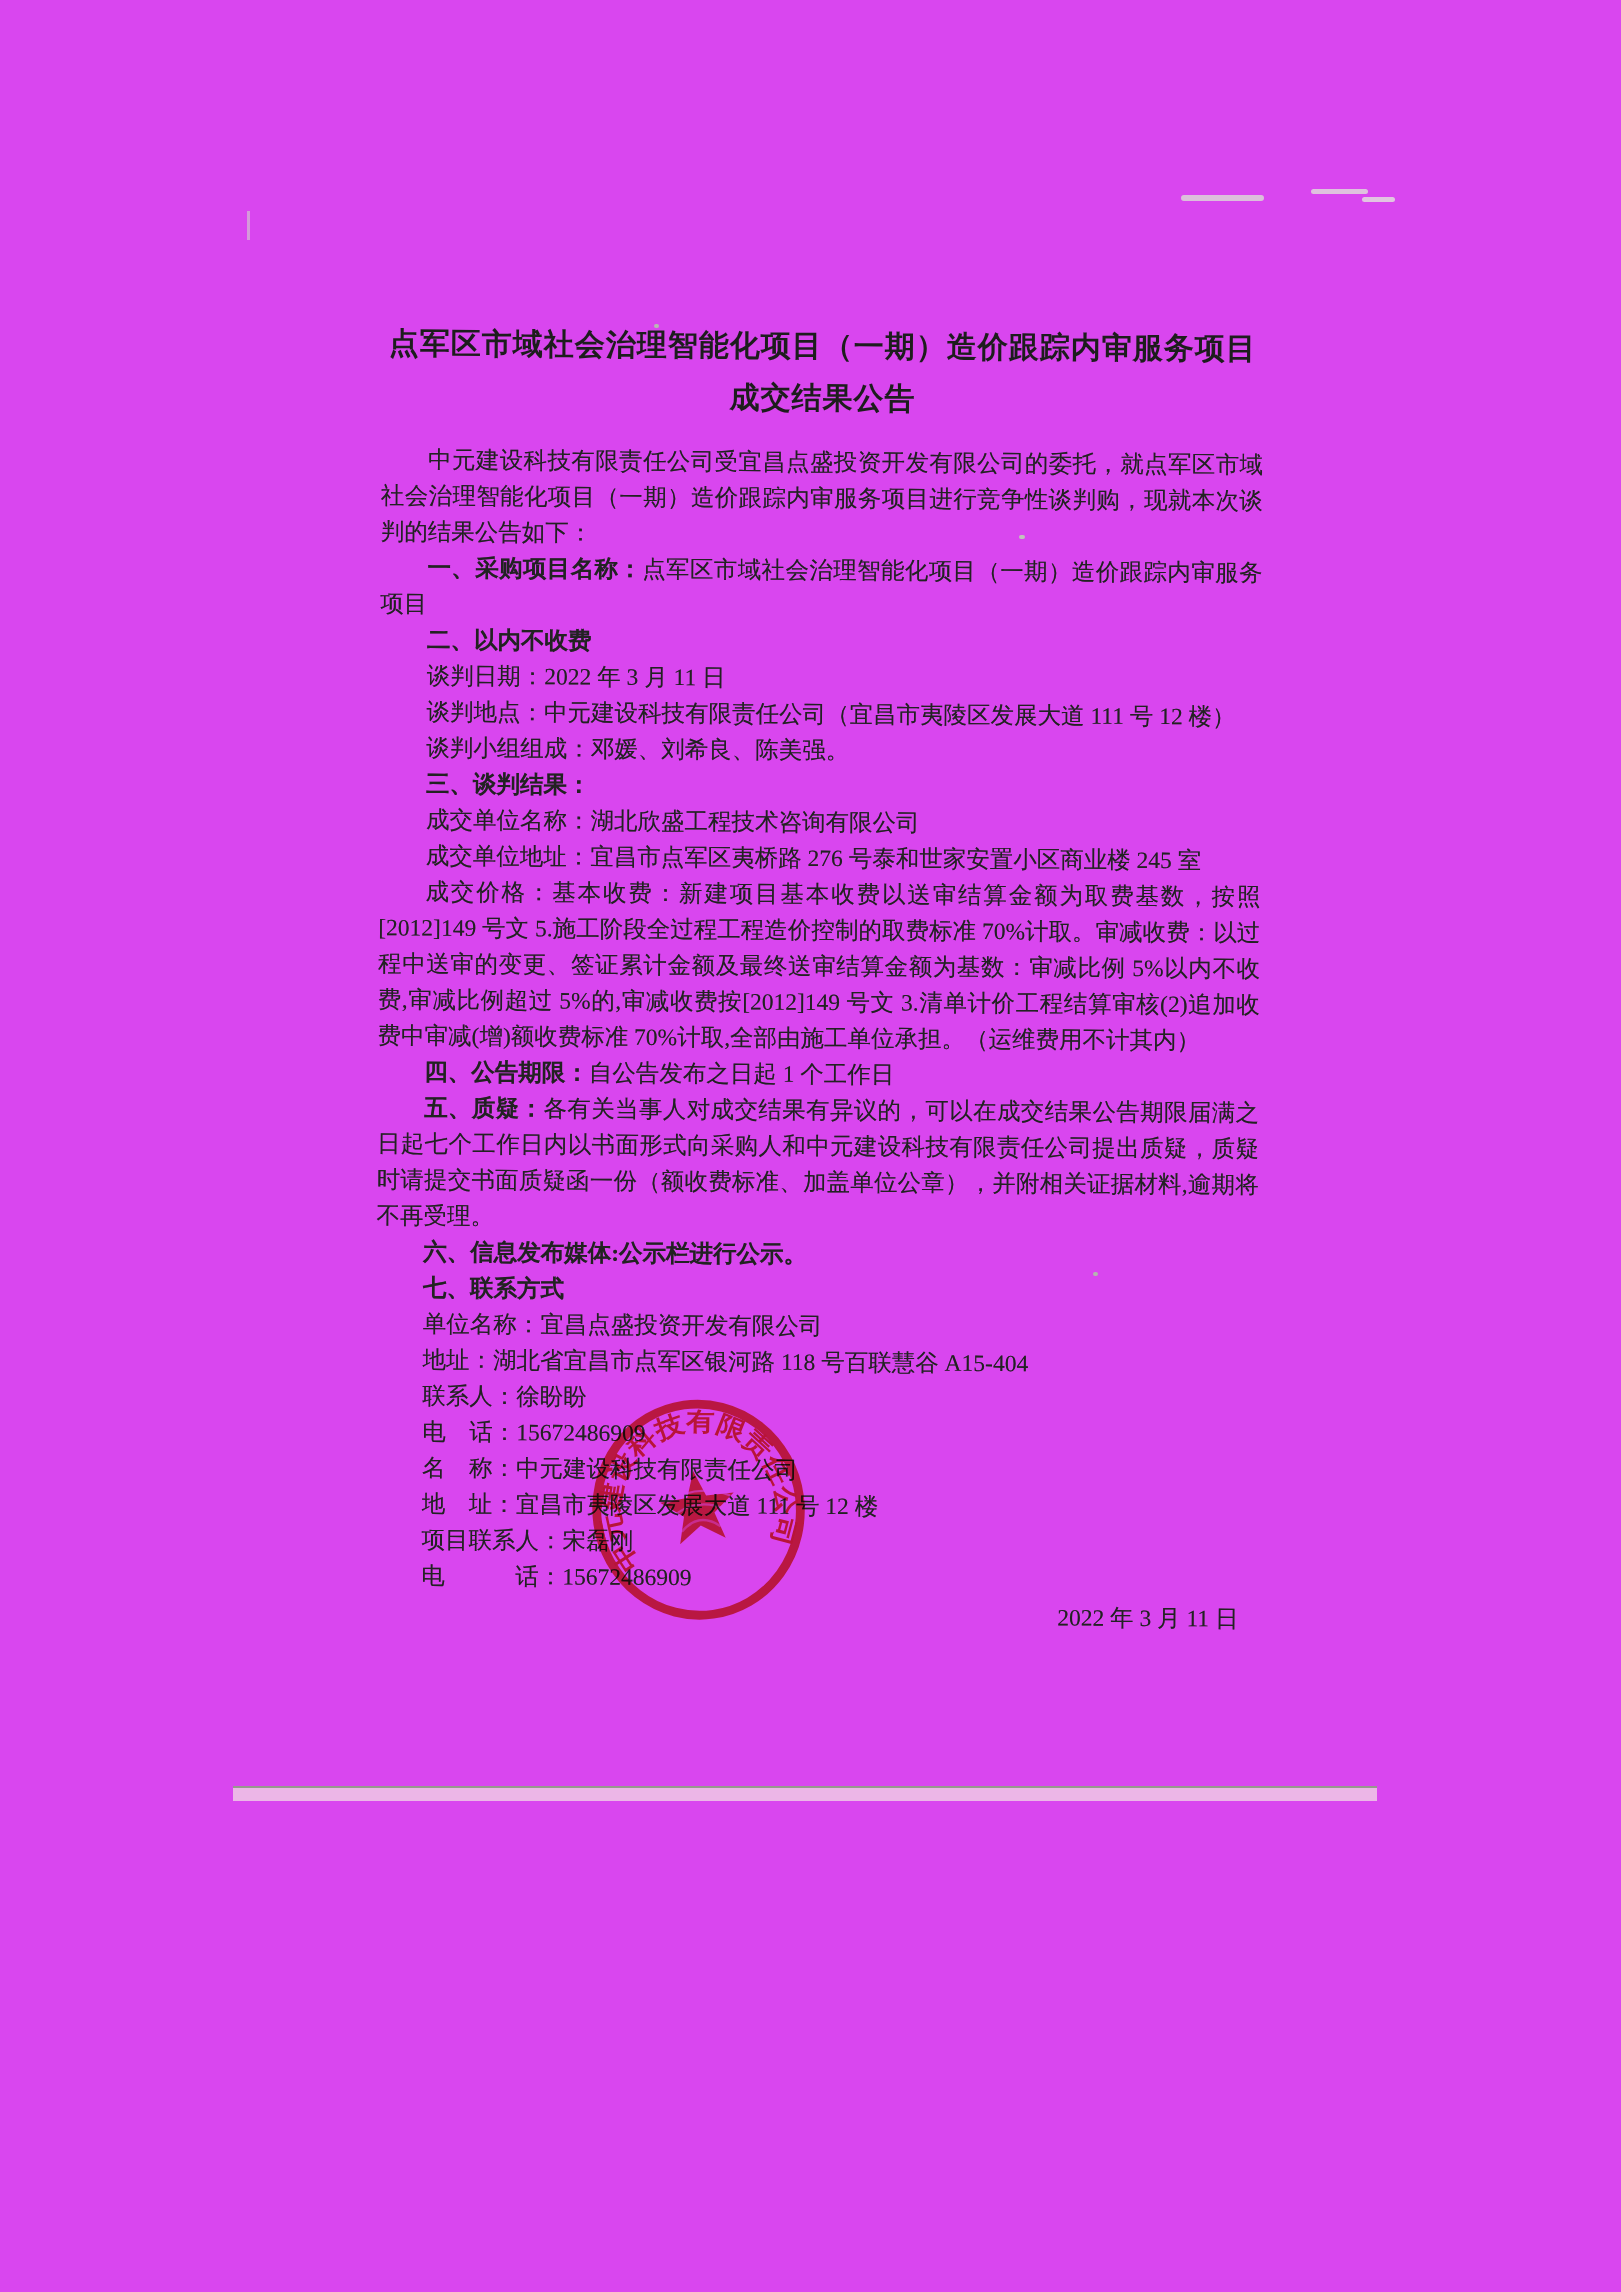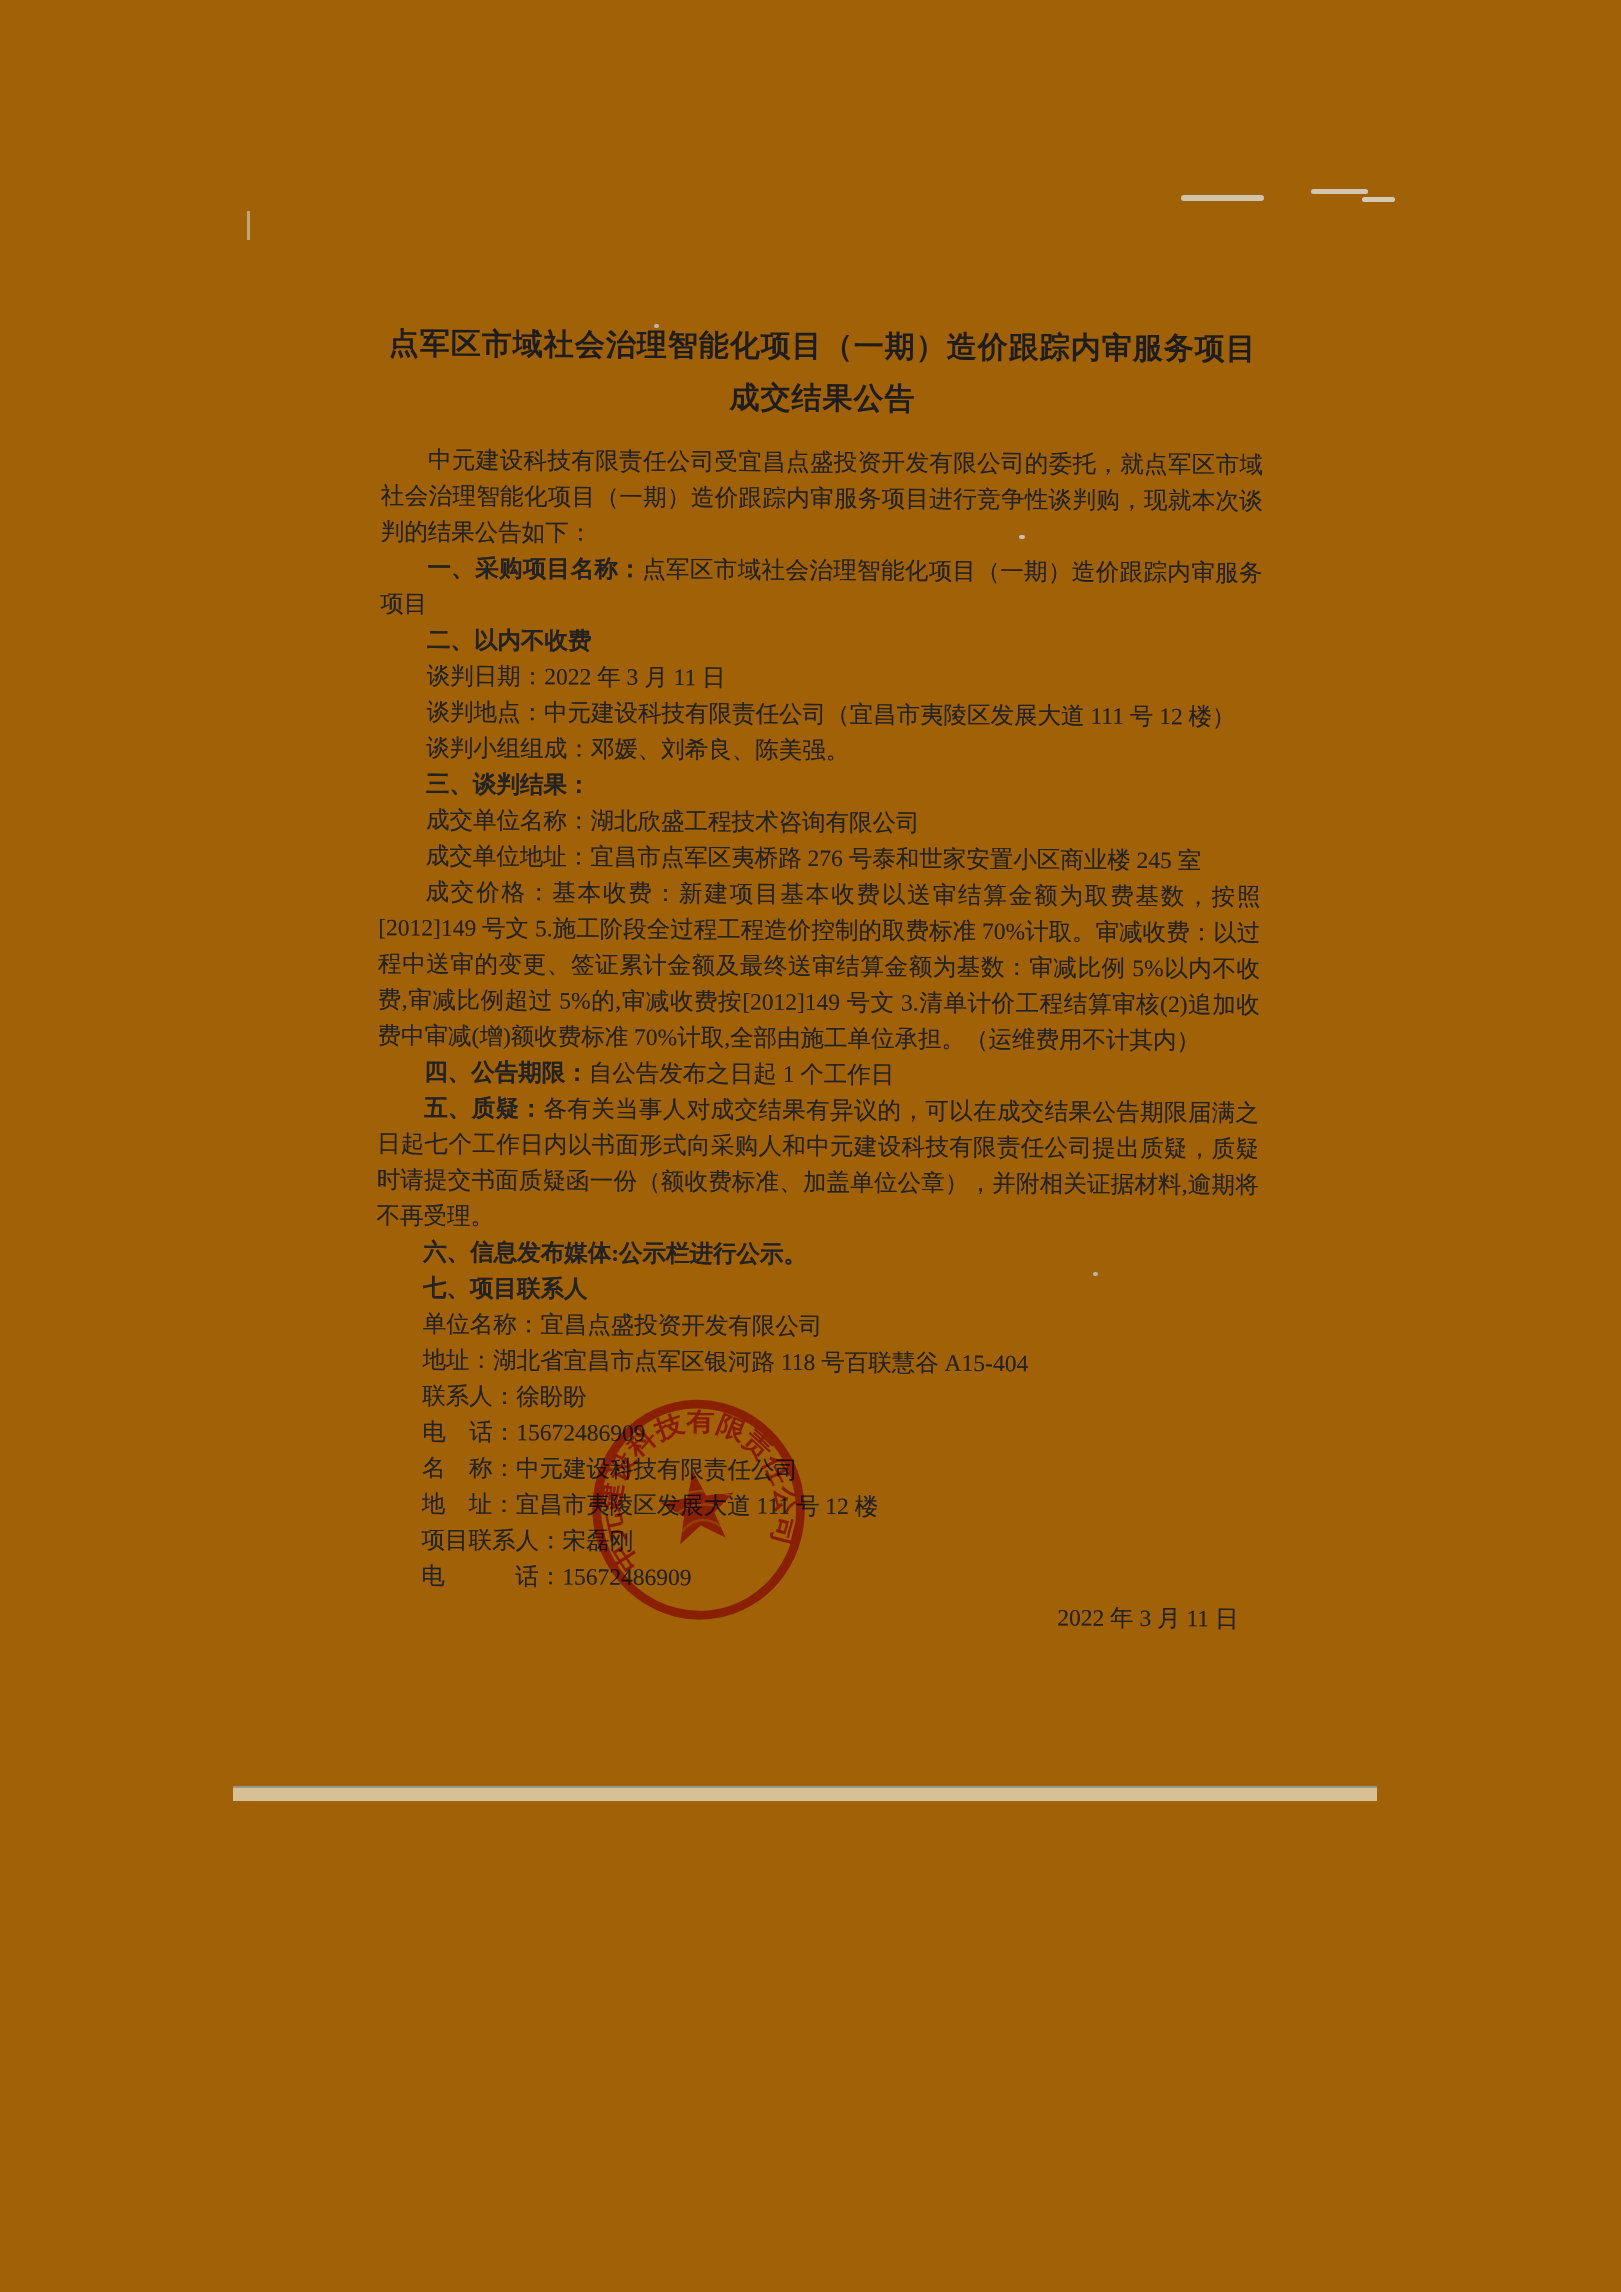--- a/index.html
+++ b/index.html
@@ -4,21 +4,21 @@
 <style>
   html,body{margin:0;padding:0;}
   body{
     width:1621px;height:2293px;
     background:#fefefe;
     overflow:hidden;
     position:relative;
     font-family:"Liberation Serif","DejaVu Serif",serif;
     color:#222;
   }
-  .page{position:absolute;inset:0;background:#a16207;padding-left:16px;}
+  .page{position:absolute;inset:0;background:#d946ef;padding-left:16px;}
   .content{
     position:absolute;left:382px;top:320px;width:882px;
     transform:rotate(0.35deg);transform-origin:50% 0;
   }
   .title{
     font-size:30px;line-height:52px;font-weight:bold;
     text-align:center;margin:0 0 19.6px 0;color:#1d1d1d;
     letter-spacing:1px;
   }
   .para{
@@ -66,21 +66,21 @@
     <p class="para"><b></b><span>谈判日期：2022 年 3 月 11 日</span></p>
     <p class="para"><b></b><span>谈判地点：中元建设科技有限责任公司（宜昌市夷陵区发展大道 111 号 12 楼）</span></p>
     <p class="para"><b></b><span>谈判小组组成：邓媛、刘希良、陈美强。</span></p>
     <p class="para"><b>三、谈判结果：</b><span></span></p>
     <p class="para"><b></b><span>成交单位名称：湖北欣盛工程技术咨询有限公司</span></p>
     <p class="para"><b></b><span>成交单位地址：宜昌市点军区夷桥路 276 号泰和世家安置小区商业楼 245 室</span></p>
     <p class="para"><b></b><span>成交价格：基本收费：新建项目基本收费以送审结算金额为取费基数，按照[2012]149 号文 5.施工阶段全过程工程造价控制的取费标准 70%计取。审减收费：以过程中送审的变更、签证累计金额及最终送审结算金额为基数：审减比例 5%以内不收费,审减比例超过 5%的,审减收费按[2012]149 号文 3.清单计价工程结算审核(2)追加收费中审减(增)额收费标准 70%计取,全部由施工单位承担。（运维费用不计其内）</span></p>
     <p class="para"><b>四、公告期限：</b><span>自公告发布之日起 1 个工作日</span></p>
     <p class="para"><b>五、质疑：</b><span>各有关当事人对成交结果有异议的，可以在成交结果公告期限届满之日起七个工作日内以书面形式向采购人和中元建设科技有限责任公司提出质疑，质疑时请提交书面质疑函一份（额收费标准、加盖单位公章），并附相关证据材料,逾期将不再受理。</span></p>
     <p class="para"><b>六、信息发布媒体:公示栏进行公示。</b><span></span></p>
-    <p class="para"><b>七、项目联系人</b><span></span></p>
+    <p class="para"><b>七、联系方式</b><span></span></p>
     <p class="para"><b></b><span>单位名称：宜昌点盛投资开发有限公司</span></p>
     <p class="para"><b></b><span>地址：湖北省宜昌市点军区银河路 118 号百联慧谷 A15-404</span></p>
     <p class="para"><b></b><span>联系人：徐盼盼</span></p>
     <p class="para"><b></b><span>电　话：15672486909</span></p>
     <p class="para"><b></b><span>名　称：中元建设科技有限责任公司</span></p>
     <p class="para"><b></b><span>地　址：宜昌市夷陵区发展大道 111 号 12 楼</span></p>
     <p class="para"><b></b><span>项目联系人：宋磊刚</span></p>
     <p class="para"><b></b><span>电　　　话：15672486909</span></p>
 
     <div class="date">2022 年 3 月 11 日</div>

